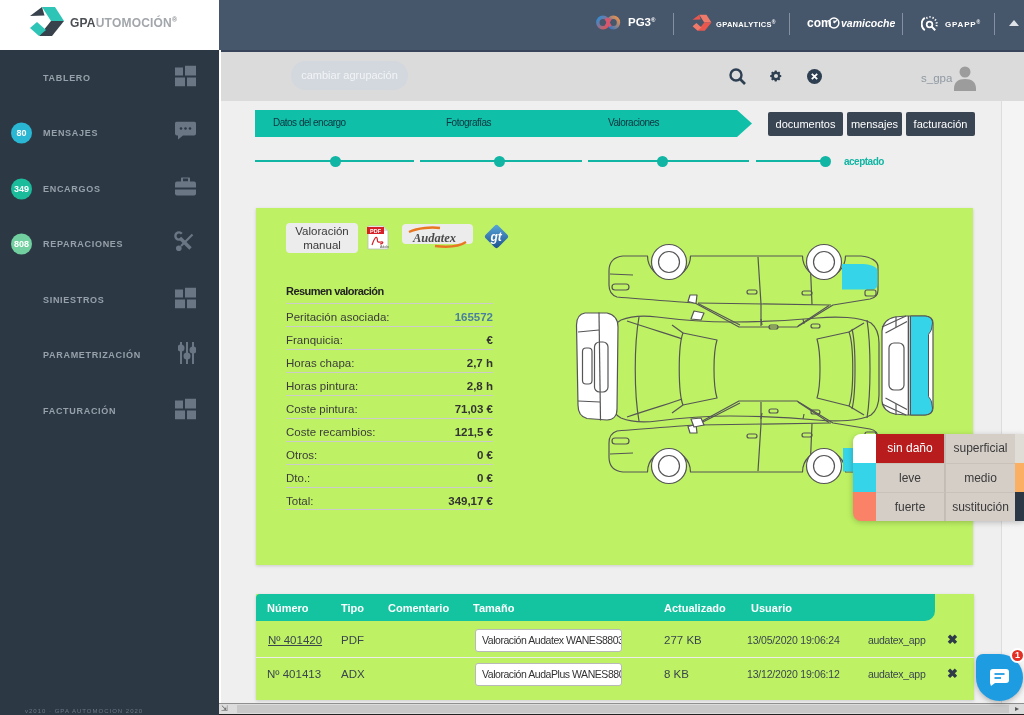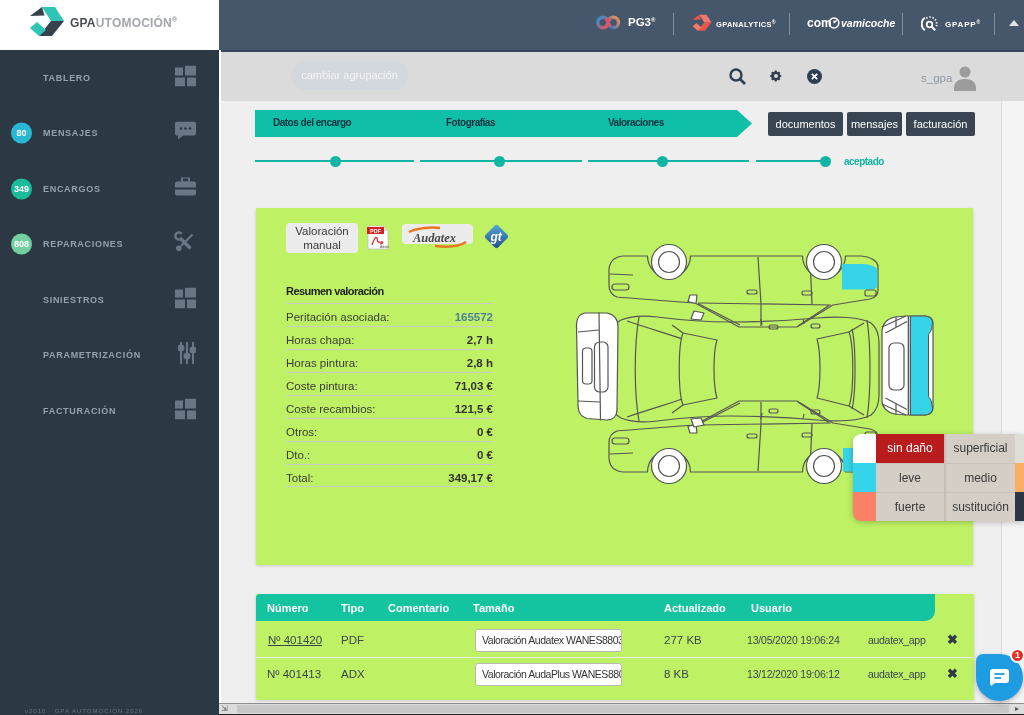--- a/index.html
+++ b/index.html
@@ -18,21 +18,21 @@
 .tbtext { position:absolute; color:#ffffff; font-weight:bold; white-space:nowrap; }
 
 
 .mitem { position:absolute; left:0; width:219px; height:24px; }
 .mlabel { position:absolute; left:43px; top:50%; transform:translateY(-50%); font-size:9px; font-weight:bold; letter-spacing:0.7px; color:#97a1ab; white-space:nowrap; }
 .mbadge { position:absolute; left:11px; top:50%; transform:translateY(-50%); width:21px; height:21px; border-radius:50%; color:#fff; font-size:9px; font-weight:bold; text-align:center; line-height:21px; }
 .micon { position:absolute; right:23px; top:50%; transform:translateY(-50%); }
 
 
 #arrowbar { left:255px; top:110px; width:497px; height:27px; }
-.arrlab { position:absolute; font-size:10px; letter-spacing:-0.5px; color:#0d3340; font-weight:bold; }
+.arrlab { position:absolute; font-size:10px; letter-spacing:-0.5px; color:#0d3340; font-weight:normal; }
 .hdbtn { position:absolute; top:112px; height:24px; background:#3a4553; color:#fff; font-size:11px; text-align:center; line-height:24px; border-radius:2px; }
 
 
 .dseg { position:absolute; top:160px; height:2px; background:#10b5a3; }
 .ddot { position:absolute; top:156px; width:11px; height:11px; border-radius:50%; background:#10b5a3; }
 
 
 .card { position:absolute; background:#bef264; border-radius:0; box-shadow:0 1px 3px rgba(0,0,0,0.15); }
 #maincard { left:256px; top:208px; width:717px; height:357px; }
 #tablecard { left:256px; top:594px; width:718px; height:106px; }
@@ -276,20 +276,24 @@
     </defs>
   <rect x="4.5" y="4.5" width="18" height="18" rx="3" fill="url(#gtg)" transform="rotate(45 13.5 13.5)"></rect>
   <text x="7.5" y="18" font-size="12" font-weight="bold" font-style="italic" fill="#fff" font-family="Liberation Sans">gt</text>
 </svg>
 
 <div class="abs" id="resumen" style="z-index:5;top:285px;">
   <h3>Resumen valoración</h3>
   <div class="rrow">
       <span class="lab">Peritación asociada:</span>
       <span class="val blue">165572</span>
+    </div>
+  <div class="rrow">
+      <span class="lab">Franquicia:</span>
+      <span class="val">€</span>
     </div>
   <div class="rrow">
       <span class="lab">Horas chapa:</span>
       <span class="val">2,7 h</span>
     </div>
   <div class="rrow">
       <span class="lab">Horas pintura:</span>
       <span class="val">2,8 h</span>
     </div>
   <div class="rrow">

